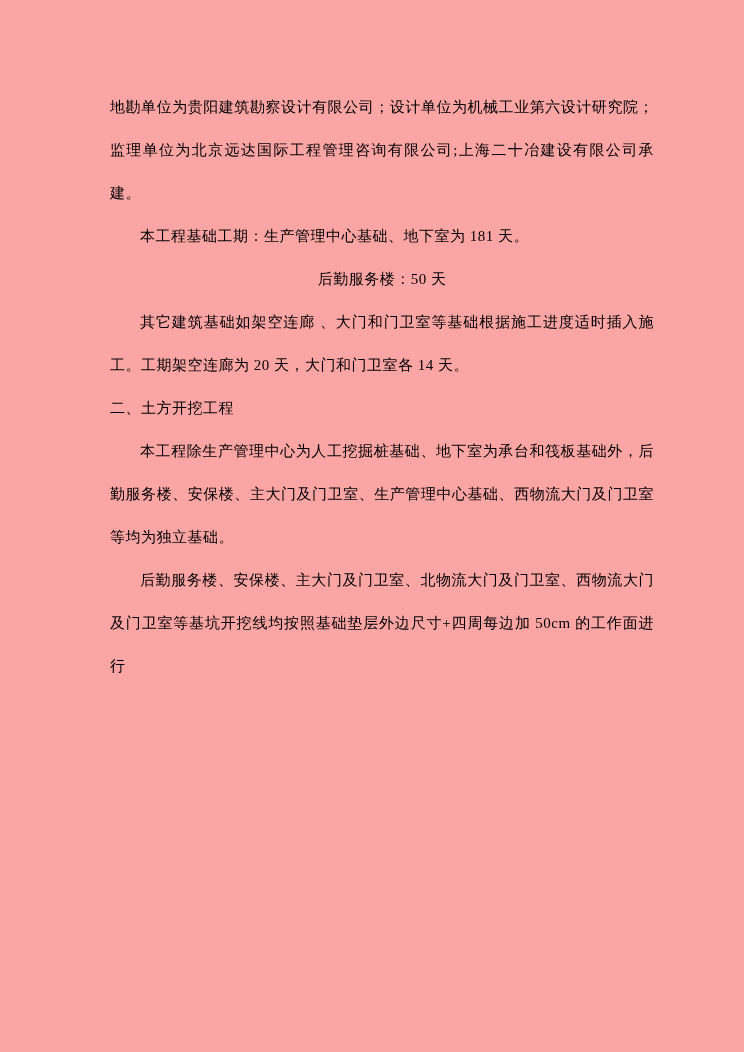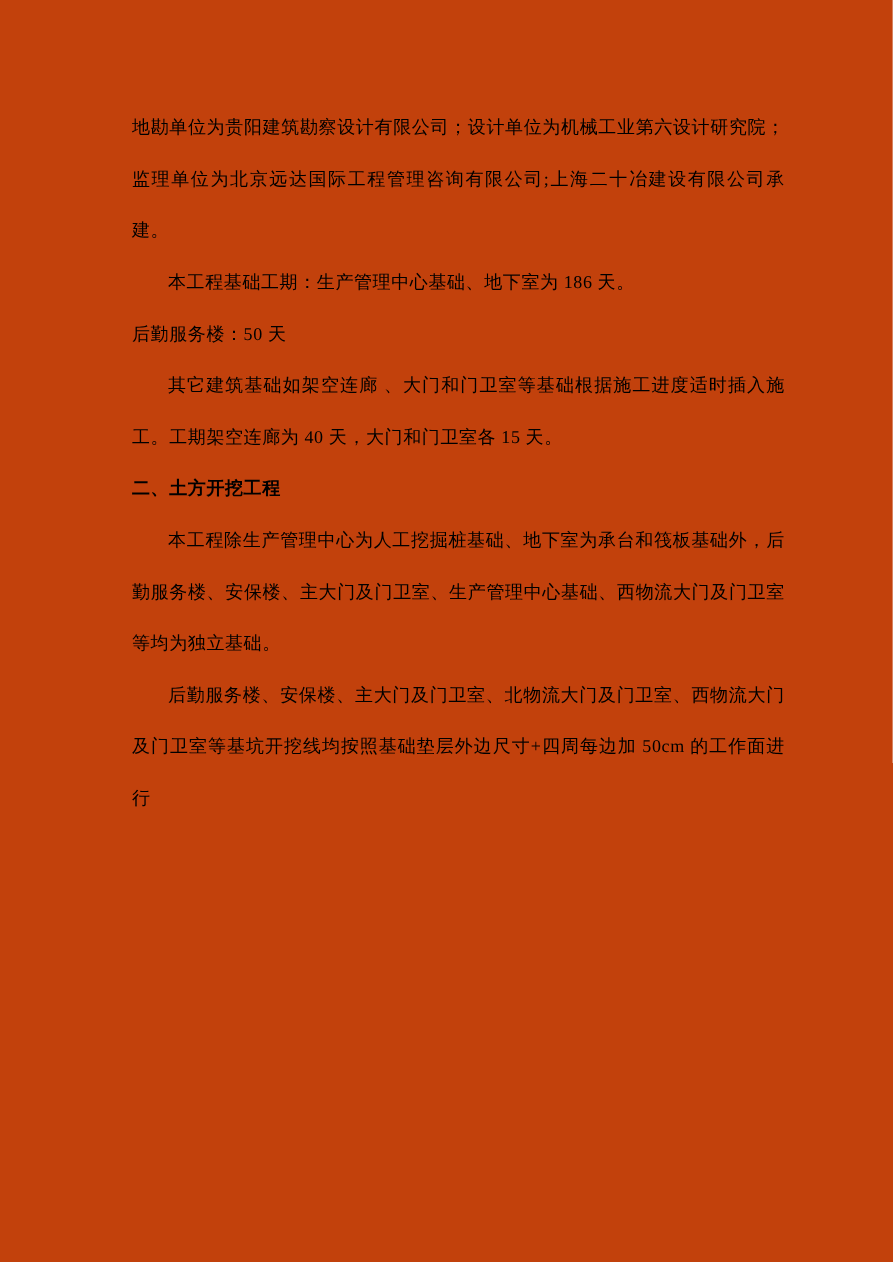--- a/index.html
+++ b/index.html
@@ -4,53 +4,54 @@
 <style>
   html, body {
     margin: 0;
     padding: 0;
     background: #ffffff;
   }
   .page {
     position: relative;
     width: 744px;
     height: 1052px;
-    background: #c2410c;
+    background: #fca5a5;
     overflow: hidden;
     box-sizing: border-box;
     padding: 86px 90px 40px 110px;
     font-family: "Liberation Serif", "DejaVu Serif", serif;
     color: #000000;
   }
   .doc p {
     margin: 0;
     font-size: 15px;
     line-height: 43px;
     text-align: justify;
     text-justify: inter-ideograph;
     letter-spacing: 0.5px;
     word-break: break-all;
   }
   .doc p.indent {
     text-indent: 2em;
   }
   .doc p.center {
+    text-align: center;
     text-indent: 0;
   }
   .doc p.heading {
-    font-weight: bold;
+    font-weight: normal;
     text-indent: 0;
   }
 </style>
 </head>
 <body>
 
 <div class="page">
   <div class="doc">
     <p>地勘单位为贵阳建筑勘察设计有限公司；设计单位为机械工业第六设计研究院；监理单位为北京远达国际工程管理咨询有限公司;上海二十冶建设有限公司承建。</p>
-    <p class="indent">本工程基础工期：生产管理中心基础、地下室为 186 天。</p>
+    <p class="indent">本工程基础工期：生产管理中心基础、地下室为 181 天。</p>
     <p class="center">后勤服务楼：50 天</p>
-    <p class="indent">其它建筑基础如架空连廊 、大门和门卫室等基础根据施工进度适时插入施工。工期架空连廊为 40 天，大门和门卫室各 15 天。</p>
+    <p class="indent">其它建筑基础如架空连廊 、大门和门卫室等基础根据施工进度适时插入施工。工期架空连廊为 20 天，大门和门卫室各 14 天。</p>
     <p class="heading">二、土方开挖工程</p>
     <p class="indent">本工程除生产管理中心为人工挖掘桩基础、地下室为承台和筏板基础外，后勤服务楼、安保楼、主大门及门卫室、生产管理中心基础、西物流大门及门卫室等均为独立基础。</p>
     <p class="indent">后勤服务楼、安保楼、主大门及门卫室、北物流大门及门卫室、西物流大门及门卫室等基坑开挖线均按照基础垫层外边尺寸+四周每边加 50cm 的工作面进行</p>
   </div>
 </div>
 
 </body></html>

